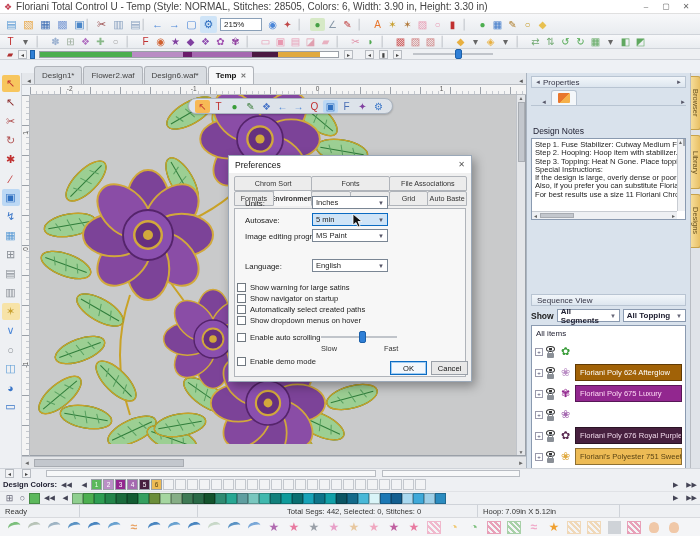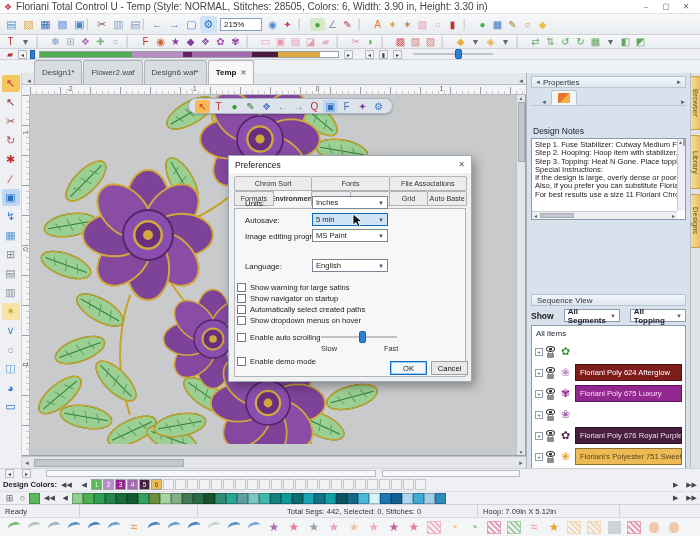--- a/index.html
+++ b/index.html
@@ -31,21 +31,21 @@
   .slider{position:relative;width:80px;height:2px;background:#c0c4ca;margin-left:10px;}
   .slider .thumb{position:absolute;top:-4px;width:7px;height:10px;background:#2f7fd6;border:1px solid #1b5fa8;border-radius:2px;}
 
   
   #workspace{position:absolute;top:73px;left:0;width:700px;height:395px;display:flex;}
   #rail{width:22px;background:#eef0f3;border-right:1px solid #cfd3d9;display:flex;flex-direction:column;align-items:center;padding-top:2px;}
   #rail .icon{width:18px;height:17px;font-size:11px;margin-bottom:2px;border:1px solid transparent;}
   #docarea{width:504px;display:flex;flex-direction:column;}
   .tabbar{height:12px;display:flex;align-items:flex-end;background:#e4e7eb;border-bottom:1px solid #b8bcc2;padding-left:2px;}
   .navbtn{width:10px;font-size:6px;color:#555;text-align:center;}
-  .doctab{height:24px;padding:0 7px;font-size:8px;display:flex;align-items:center;background:#d9dde2;border:1px solid #b0b4ba;border-bottom:none;border-radius:3px 3px 0 0;margin-right:1px;color:#444;}
+  .doctab{height:18px;padding:0 7px;font-size:8px;display:flex;align-items:center;background:#d9dde2;border:1px solid #b0b4ba;border-bottom:none;border-radius:3px 3px 0 0;margin-right:1px;color:#444;}
   .doctab[data-active="true"]{background:#f6f7f9;font-weight:bold;color:#111;}
   .doctab .x{margin-left:4px;color:#777;font-size:7px;}
   .hruler{height:10px;background:#f4f4f4;border-bottom:1px solid #b8bcc2;position:relative;margin-left:8px;
     background-image:repeating-linear-gradient(to right,#9aa0a8 0 1px,transparent 1px 30px),repeating-linear-gradient(to right,#c4c8ce 0 1px,transparent 1px 6px);
     background-size:100% 7px,100% 3px;background-position:bottom left,bottom left;background-repeat:repeat-x;}
   .hruler .tick{position:absolute;top:0;font-size:6.5px;color:#555;transform:translateX(-50%);}
   .canvasrow{flex:1;display:flex;}
   .vruler{width:8px;background:#f4f4f4;border-right:1px solid #b8bcc2;position:relative;
     background-image:repeating-linear-gradient(to bottom,#9aa0a8 0 1px,transparent 1px 30px),repeating-linear-gradient(to bottom,#c4c8ce 0 1px,transparent 1px 6px);
     background-size:7px 100%,3px 100%;background-position:right top,right top;background-repeat:repeat-y;}
@@ -66,21 +66,21 @@
   .proptab{width:26px;height:15px;background:#f4f7fa;border:1px solid #b8c4d2;border-bottom:none;border-radius:3px 3px 0 0;display:flex;align-items:center;justify-content:center;}
   .proptab .logo{width:12px;height:10px;background:linear-gradient(135deg,#e8762d 50%,#f5b04a 50%);border-radius:1px;}
   .noteslabel{font-size:8.5px;color:#223;margin:20px 0 2px 2px;}
   .notesbox{position:relative;height:82px;background:#fff;border:1px solid #8a9ab0;padding:2px 10px 8px 3px;overflow:hidden;}
   .notesbox .line{font-size:7.6px;line-height:8.3px;color:#222;white-space:nowrap;}
   .nb-vscroll{position:absolute;right:0;top:0;bottom:8px;width:8px;background:#eef0f3;border-left:1px solid #c8ccd2;font-size:5px;color:#666;text-align:center;}
   .nb-vscroll .thumb{width:6px;height:22px;background:#c3c7cd;border:1px solid #a8acb2;margin:7px auto 0;}
   .nb-hscroll{position:absolute;left:0;right:8px;bottom:0;height:8px;background:#eef0f3;border-top:1px solid #c8ccd2;display:flex;align-items:center;font-size:5px;color:#666;justify-content:space-between;padding:0 1px;}
   .nb-hscroll .thumb{width:34px;height:5px;background:#c3c7cd;border:1px solid #a8acb2;}
   .seqhdrwrap{margin-top:74px;}
-  .showrow{display:flex;align-items:center;margin-top:3px;gap:10px;}
+  .showrow{display:flex;align-items:center;margin-top:3px;gap:3px;}
   .showrow .lbl{font-size:8.5px;font-weight:bold;}
   .mini-dd{flex:1;height:13px;background:#fff;border:1px solid #8a9ab0;display:flex;align-items:center;justify-content:space-between;padding:0 3px;font-size:8px;font-weight:bold;color:#223;}
   .mini-dd .car{font-size:6px;color:#667;font-weight:normal;}
   .seqlist{margin-top:3px;height:148px;background:#fff;border:1px solid #8a9ab0;padding:2px 3px;overflow:hidden;}
   .allitems{font-size:8px;color:#223;margin:1px 0 3px 1px;}
   .seqrow{display:flex;align-items:center;height:21px;gap:2px;}
   .expander{width:8px;height:8px;border:1px solid #99a;background:#fff;font-size:6px;line-height:6px;text-align:center;color:#446;}
   .eyelock{display:flex;flex-direction:column;align-items:center;width:11px;gap:1px;}
   .eye{width:9px;height:6px;border:1px solid #333;border-radius:50%;background:radial-gradient(circle,#333 28%,#fff 30%);}
   .lock{width:7px;height:5px;background:#8a8f96;border-radius:1px;position:relative;}
@@ -452,21 +452,21 @@
               </span>
               <span class="thumbg" data-name="segment-thumbnail" style="color: rgb(58, 157, 58);">✿</span>
             </div>
             <div class="seqrow" data-name="sequence-item">
               <span class="expander" data-name="expand-icon">+</span>
               <span class="eyelock">
                 <span class="eye" data-name="visibility-eye-icon"></span>
                 <span class="lock" data-name="lock-icon"></span>
               </span>
               <span class="thumbg" data-name="segment-thumbnail" style="color: rgb(185, 140, 196);">❀</span>
-              <span class="seqbarlbl" data-name="thread-color-bar" style="background-color: #7f1d1d; color: rgb(255, 255, 255);">Floriani Poly 624 Afterglow</span>
+              <span class="seqbarlbl" data-name="thread-color-bar" style="background-color: #a16207; color: rgb(255, 255, 255);">Floriani Poly 624 Afterglow</span>
             </div>
             <div class="seqrow" data-name="sequence-item">
               <span class="expander" data-name="expand-icon">+</span>
               <span class="eyelock">
                 <span class="eye" data-name="visibility-eye-icon"></span>
                 <span class="lock" data-name="lock-icon"></span>
               </span>
               <span class="thumbg" data-name="segment-thumbnail" style="color: rgb(146, 39, 143);">✾</span>
               <span class="seqbarlbl" data-name="thread-color-bar" style="background-color: rgb(146, 39, 143); color: rgb(255, 217, 245);">Floriani Poly 675 Luxury</span>
             </div>

